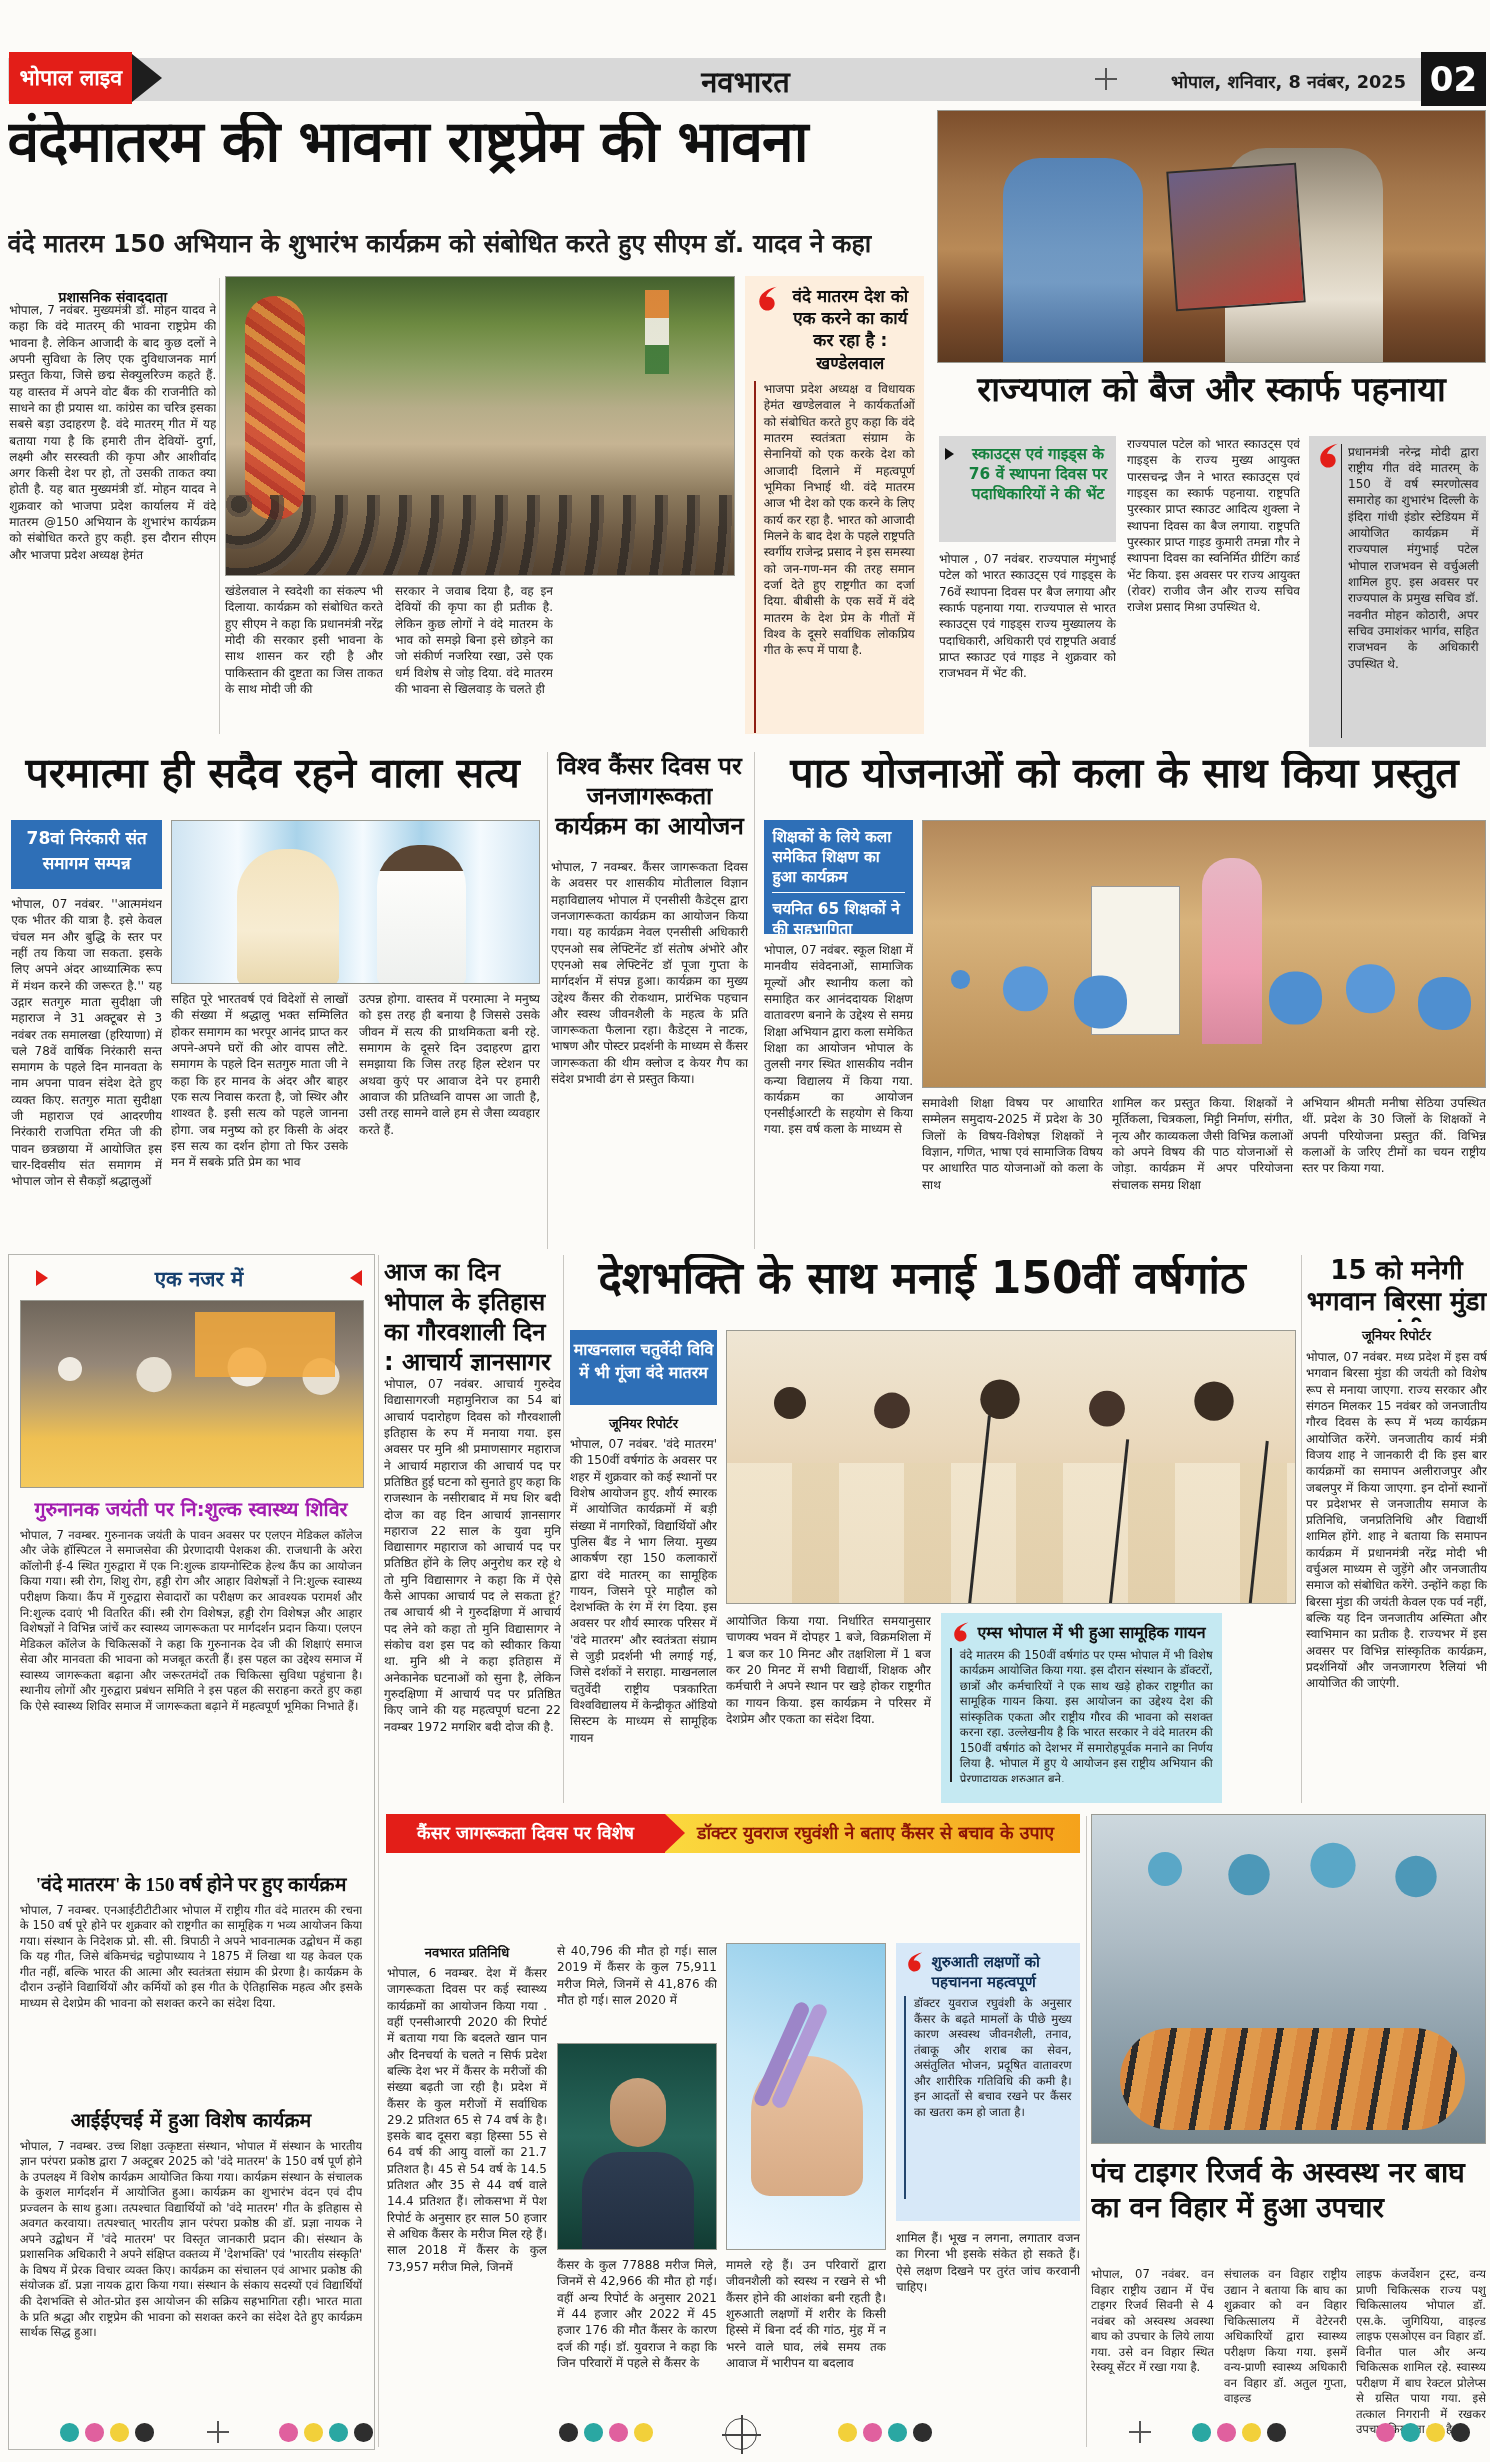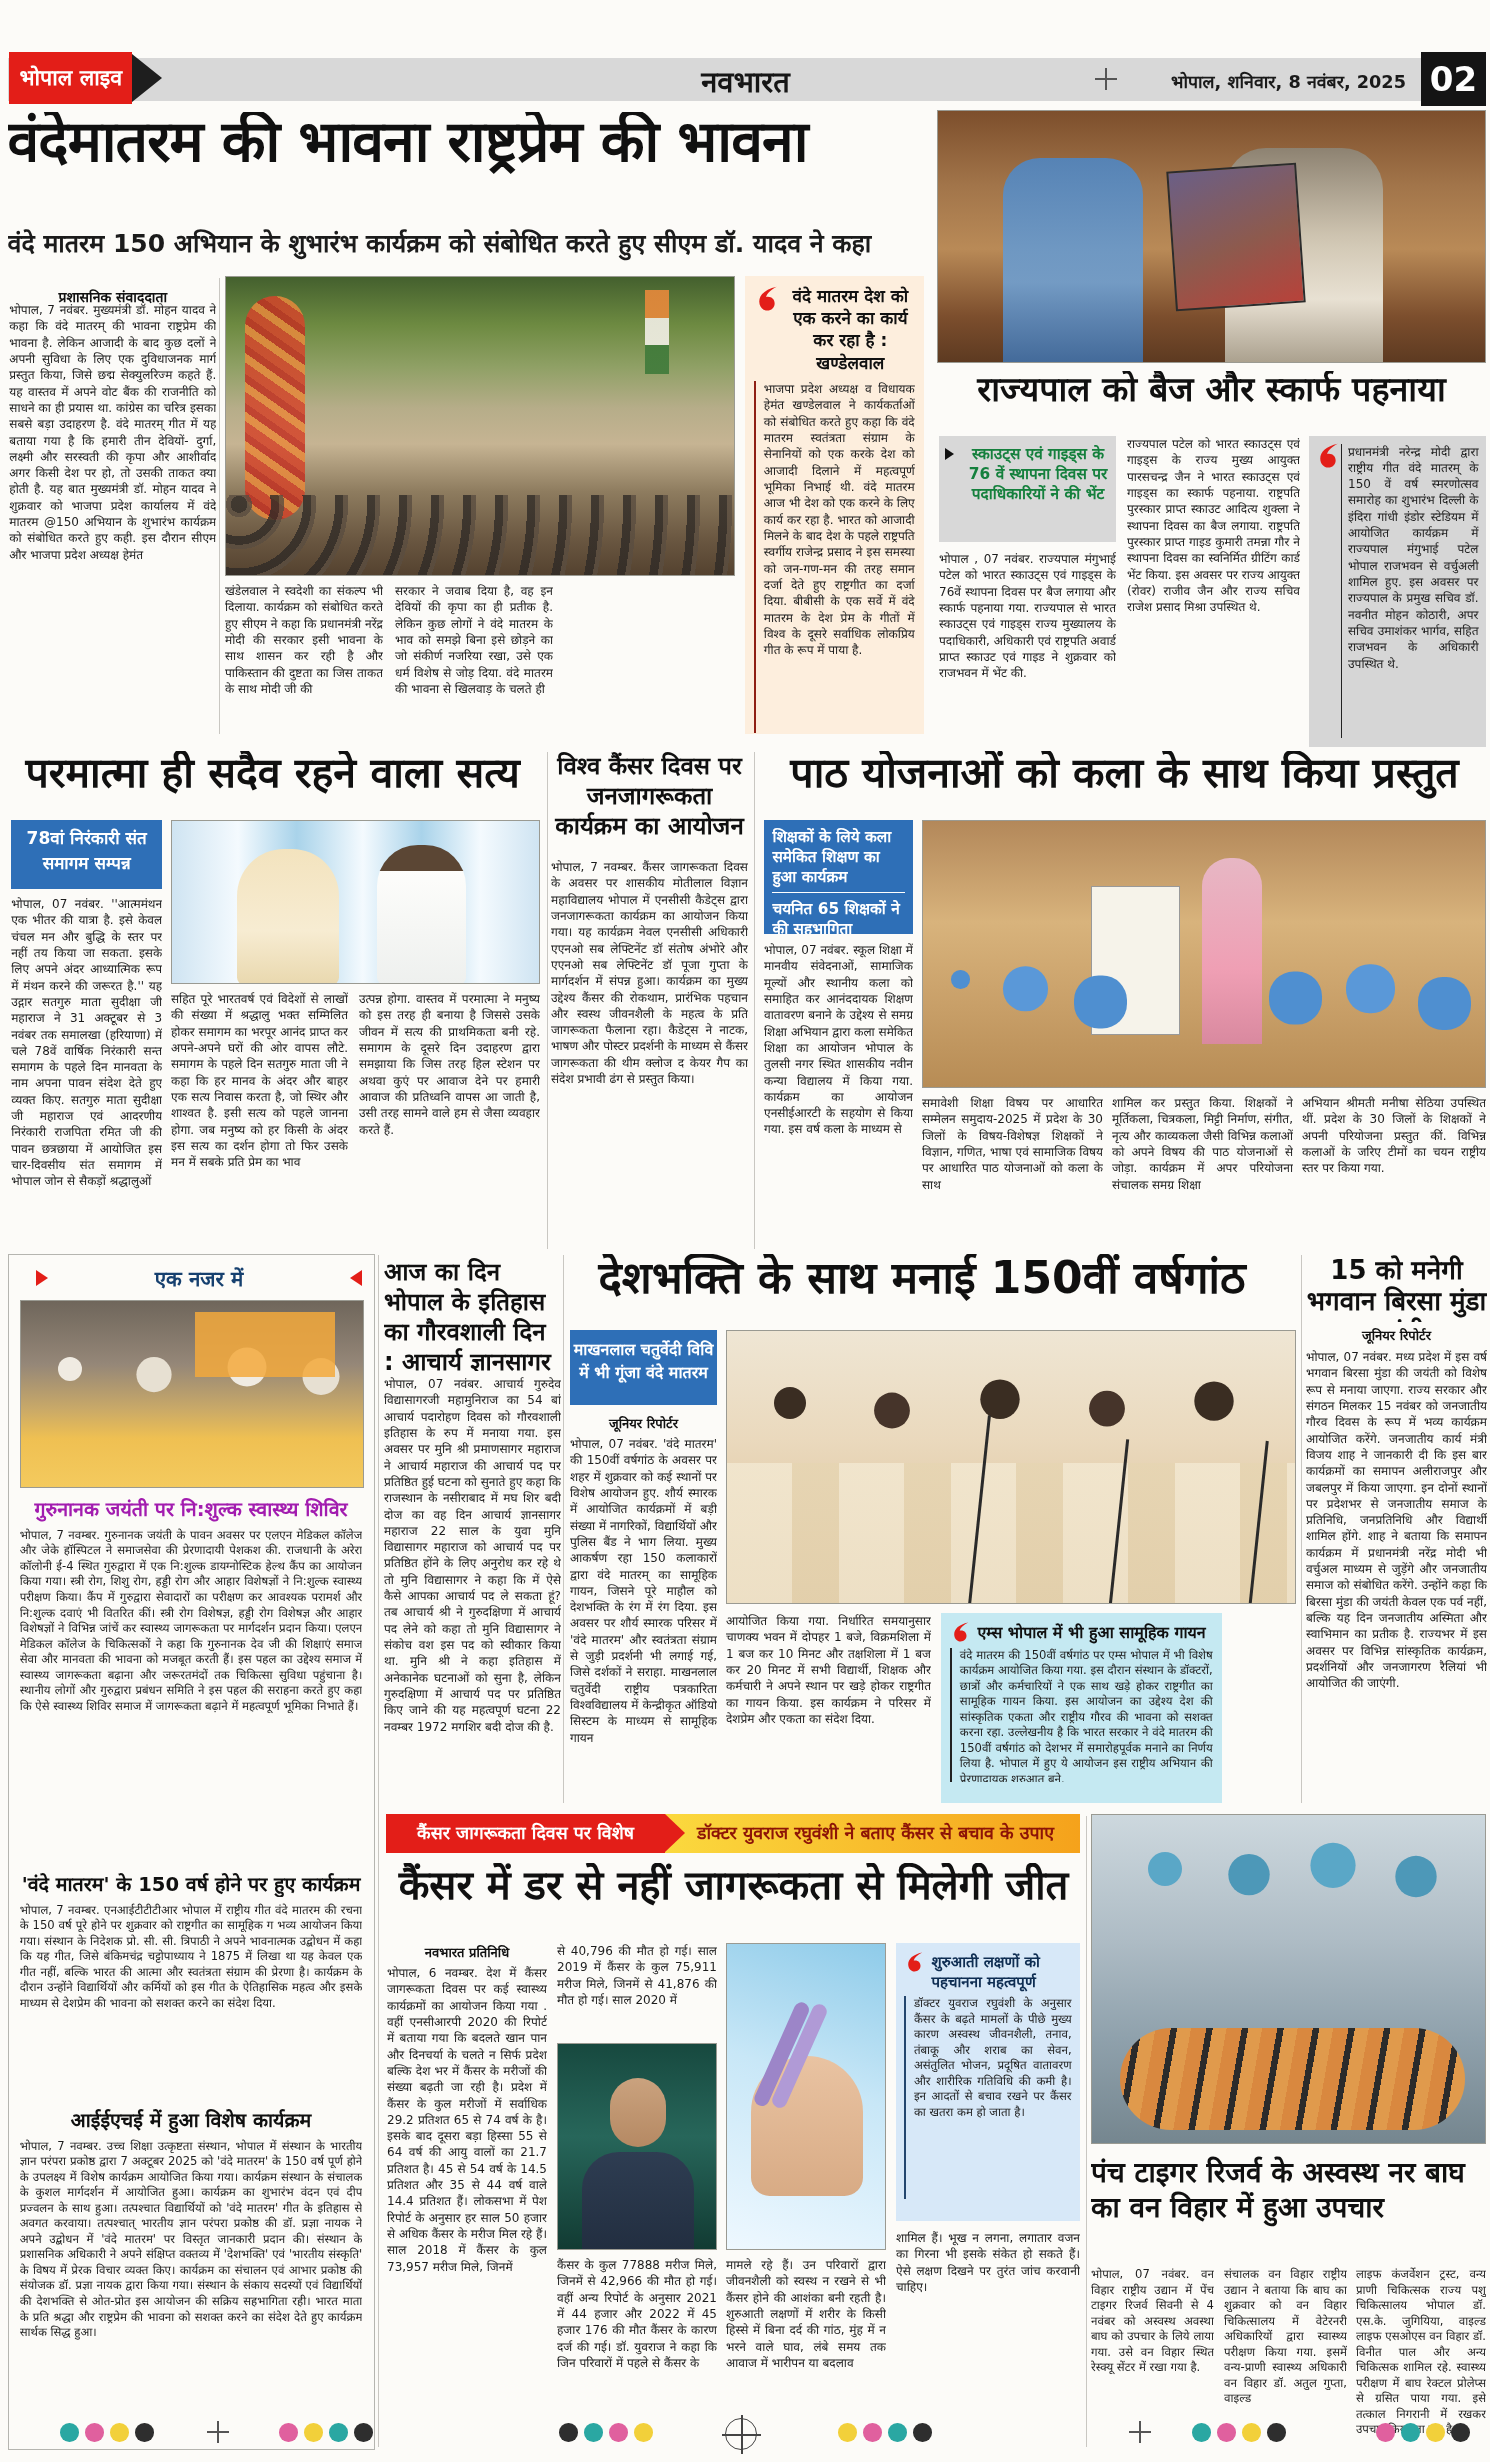--- a/index.html
+++ b/index.html
@@ -125,21 +125,21 @@
       <span class="tri-r"></span>
       <span style="font-weight:800;font-size:20.5px;color:#16406f;">एक नजर में</span>
       <span class="tri-l"></span>
     </div>
     <div class="photo" style="position:relative;width:100%;height:186px;margin:7.5px 0;background:linear-gradient(180deg,#6f665b 0%,#958778 34%,#c9a968 58%,#efc052 74%,#f4ca5e 100%);">
       <div class="abs" style="left:37px;top:56px;width:24px;height:24px;border-radius:50%;background:#f0ebe2;box-shadow:84px 5.6px 0 5.6px #e7e0d2,177px -1.9px 0 7.5px #f0ebe2,251px 7.5px 0 6.5px #e7e0d2;"></div>
       <div class="abs" style="right:28px;top:11.2px;width:140px;height:65px;background:#f3a93c;opacity:.85;"></div>
     </div>
     <div style="font-weight:800;font-size:19.6px;text-align:center;color:#a21caf;white-space:nowrap;overflow:hidden;">गुरुनानक जयंती पर नि:शुल्क स्वास्थ्य शिविर</div>
     <div class="jt-s" style="height:333px;margin-top:5.6px;">भोपाल, 7 नवम्बर. गुरुनानक जयंती के पावन अवसर पर एलएन मेडिकल कॉलेज और जेके हॉस्पिटल ने समाजसेवा की प्रेरणादायी पेशकश की. राजधानी के अरेरा कॉलोनी ई-4 स्थित गुरुद्वारा में एक नि:शुल्क डायग्नोस्टिक हेल्थ कैंप का आयोजन किया गया। स्त्री रोग, शिशु रोग, हड्डी रोग और आहार विशेषज्ञों ने नि:शुल्क स्वास्थ्य परीक्षण किया। कैंप में गुरुद्वारा सेवादारों का परीक्षण कर आवश्यक परामर्श और नि:शुल्क दवाएं भी वितरित कीं। स्त्री रोग विशेषज्ञ, हड्डी रोग विशेषज्ञ और आहार विशेषज्ञों ने विभिन्न जांचें कर स्वास्थ्य जागरूकता पर मार्गदर्शन प्रदान किया। एलएन मेडिकल कॉलेज के चिकित्सकों ने कहा कि गुरुनानक देव जी की शिक्षाएं समाज सेवा और मानवता की भावना को मजबूत करती हैं। इस पहल का उद्देश्य समाज में स्वास्थ्य जागरूकता बढ़ाना और जरूरतमंदों तक चिकित्सा सुविधा पहुंचाना है। स्थानीय लोगों और गुरुद्वारा प्रबंधन समिति ने इस पहल की सराहना करते हुए कहा कि ऐसे स्वास्थ्य शिविर समाज में जागरूकता बढ़ाने में महत्वपूर्ण भूमिका निभाते हैं।</div>
-    <div style="font-weight:800;font-size:19.6px;text-align:center;color:#101010;white-space:nowrap;overflow:hidden;margin-top:9.3px;">'वंदे मातरम' के 150 वर्ष होने पर हुए कार्यक्रम</div>
+    <div style="font-weight:800;font-size:19.6px;text-align:center;color:#101010;white-space:nowrap;overflow:hidden;margin-top:9.3px;font-family:Liberation Serif, serif;">'वंदे मातरम' के 150 वर्ष होने पर हुए कार्यक्रम</div>
     <div class="jt-s" style="height:194px;margin-top:5.6px;">भोपाल, 7 नवम्बर. एनआईटीटीटीआर भोपाल में राष्ट्रीय गीत वंदे मातरम की रचना के 150 वर्ष पूरे होने पर शुक्रवार को राष्ट्रगीत का सामूहिक ग भव्य आयोजन किया गया। संस्थान के निदेशक प्रो. सी. सी. त्रिपाठी ने अपने भावनात्मक उद्बोधन में कहा कि यह गीत, जिसे बंकिमचंद्र चट्टोपाध्याय ने 1875 में लिखा था यह केवल एक गीत नहीं, बल्कि भारत की आत्मा और स्वतंत्रता संग्राम की प्रेरणा है। कार्यक्रम के दौरान उन्होंने विद्यार्थियों और कर्मियों को इस गीत के ऐतिहासिक महत्व और इसके माध्यम से देशप्रेम की भावना को सशक्त करने का संदेश दिया.</div>
     <div style="font-weight:800;font-size:19.6px;text-align:center;color:#101010;white-space:nowrap;overflow:hidden;margin-top:9.3px;">आईईएचई में हुआ विशेष कार्यक्रम</div>
     <div class="jt-s" style="height:356px;margin-top:5.6px;">भोपाल, 7 नवम्बर. उच्च शिक्षा उत्कृष्टता संस्थान, भोपाल में संस्थान के भारतीय ज्ञान परंपरा प्रकोष्ठ द्वारा 7 अक्टूबर 2025 को 'वंदे मातरम' के 150 वर्ष पूर्ण होने के उपलक्ष्य में विशेष कार्यक्रम आयोजित किया गया। कार्यक्रम संस्थान के संचालक के कुशल मार्गदर्शन में आयोजित हुआ। कार्यक्रम का शुभारंभ वंदन एवं दीप प्रज्वलन के साथ हुआ। तत्पश्चात विद्यार्थियों को 'वंदे मातरम' गीत के इतिहास से अवगत करवाया। तत्पश्चात् भारतीय ज्ञान परंपरा प्रकोष्ठ की डॉ. प्रज्ञा नायक ने अपने उद्बोधन में 'वंदे मातरम' पर विस्तृत जानकारी प्रदान की। संस्थान के प्रशासनिक अधिकारी ने अपने संक्षिप्त वक्तव्य में 'देशभक्ति' एवं 'भारतीय संस्कृति' के विषय में प्रेरक विचार व्यक्त किए। कार्यक्रम का संचालन एवं आभार प्रकोष्ठ की संयोजक डॉ. प्रज्ञा नायक द्वारा किया गया। संस्थान के संकाय सदस्यों एवं विद्यार्थियों की देशभक्ति से ओत-प्रोत इस आयोजन की सक्रिय सहभागिता रही। भारत माता के प्रति श्रद्धा और राष्ट्रप्रेम की भावना को सशक्त करने का संदेश देते हुए कार्यक्रम सार्थक सिद्ध हुआ।</div>
   </div>
 
   <div class="abs hl" style="left:384px;top:1257px;width:177px;height:114px;font-size:24px;line-height:1.25;">आज का दिन भोपाल के इतिहास का गौरवशाली दिन : आचार्य ज्ञानसागर</div>
   <div class="abs jt" style="left:384px;top:1376px;width:177px;height:427px;">भोपाल, 07 नवंबर. आचार्य गुरुदेव विद्यासागरजी महामुनिराज का 54 बां आचार्य पदारोहण दिवस को गौरवशाली इतिहास के रुप में मनाया गया. इस अवसर पर मुनि श्री प्रमाणसागर महाराज ने आचार्य महाराज की आचार्य पद पर प्रतिष्ठित हुई घटना को सुनाते हुए कहा कि राजस्थान के नसीराबाद में मघ शिर बदी दोज का वह दिन आचार्य ज्ञानसागर महाराज 22 साल के युवा मुनि विद्यासागर महाराज को आचार्य पद पर प्रतिष्ठित होंने के लिए अनुरोध कर रहे थे तो मुनि विद्यासागर ने कहा कि में ऐसे कैसे आपका आचार्य पद ले सकता हूं? तब आचार्य श्री ने गुरुदक्षिणा में आचार्य पद लेने को कहा तो मुनि विद्यासागर ने संकोच वश इस पद को स्वीकार किया था. मुनि श्री ने कहा इतिहास में अनेकानेक घटनाओं को सुना है, लेकिन गुरुदक्षिणा में आचार्य पद पर प्रतिष्ठित किए जाने की यह महत्वपूर्ण घटना 22 नवम्बर 1972 मगशिर बदी दोज की है.</div>
 
   <div class="abs hl" style="left:566px;top:1254px;width:712px;height:63px;font-size:44px;text-align:center;line-height:1.1;">देशभक्ति के साथ मनाई 150वीं वर्षगांठ</div>
   <div class="abs kicker-blue" style="left:570px;top:1330px;width:147px;height:75px;font-size:16px;line-height:1.45;padding-top:7.5px;">माखनलाल चतुर्वेदी विवि में भी गूंजा वंदे मातरम</div>
@@ -161,21 +161,20 @@
     <div class="jt-s quote-body" style="margin-top:4.7px;height:134px;border-left-color:#222;">वंदे मातरम की 150वीं वर्षगांठ पर एम्स भोपाल में भी विशेष कार्यक्रम आयोजित किया गया. इस दौरान संस्थान के डॉक्टरों, छात्रों और कर्मचारियों ने एक साथ खड़े होकर राष्ट्रगीत का सामूहिक गायन किया. इस आयोजन का उद्देश्य देश की सांस्कृतिक एकता और राष्ट्रीय गौरव की भावना को सशक्त करना रहा. उल्लेखनीय है कि भारत सरकार ने वंदे मातरम की 150वीं वर्षगांठ को देशभर में समारोहपूर्वक मनाने का निर्णय लिया है. भोपाल में हुए ये आयोजन इस राष्ट्रीय अभियान की प्रेरणादायक शुरुआत बने.</div>
   </div>
 
   <div class="abs hl" style="left:1306px;top:1255px;width:181px;height:67px;font-size:26px;text-align:center;line-height:1.2;">15 को मनेगी भगवान बिरसा मुंडा जयंती</div>
   <div class="abs byline" style="left:1306px;top:1326px;width:181px;height:20.5px;font-size:13px;">जूनियर रिपोर्टर</div>
   <div class="abs jt" style="left:1306px;top:1349px;width:181px;height:454px;">भोपाल, 07 नवंबर. मध्य प्रदेश में इस वर्ष भगवान बिरसा मुंडा की जयंती को विशेष रूप से मनाया जाएगा. राज्य सरकार और संगठन मिलकर 15 नवंबर को जनजातीय गौरव दिवस के रूप में भव्य कार्यक्रम आयोजित करेंगे. जनजातीय कार्य मंत्री विजय शाह ने जानकारी दी कि इस बार कार्यक्रमों का समापन अलीराजपुर और जबलपुर में किया जाएगा. इन दोनों स्थानों पर प्रदेशभर से जनजातीय समाज के प्रतिनिधि, जनप्रतिनिधि और विद्यार्थी शामिल होंगे. शाह ने बताया कि समापन कार्यक्रम में प्रधानमंत्री नरेंद्र मोदी भी वर्चुअल माध्यम से जुड़ेंगे और जनजातीय समाज को संबोधित करेंगे. उन्होंने कहा कि बिरसा मुंडा की जयंती केवल एक पर्व नहीं, बल्कि यह दिन जनजातीय अस्मिता और स्वाभिमान का प्रतीक है. राज्यभर में इस अवसर पर विभिन्न सांस्कृतिक कार्यक्रम, प्रदर्शनियों और जनजागरण रैलियां भी आयोजित की जाएंगी.</div>
 
   <div class="abs" style="left:386px;top:1814px;width:279px;height:39px;background:#e31e18;color:#fff;font-weight:800;font-size:17.7px;text-align:center;line-height:39px;overflow:hidden;">कैंसर जागरूकता दिवस पर विशेष</div>
   <div class="abs" style="left:665px;top:1814px;width:415px;height:39px;background:linear-gradient(90deg,#fbd93e,#f5a21b);color:#8d1407;font-weight:800;font-size:17.7px;line-height:39px;padding-left:32px;overflow:hidden;">डॉक्टर युवराज रघुवंशी ने बताए कैंसर से बचाव के उपाए</div>
   <div class="abs" style="left:665px;top:1814px;width:0;height:0;border-top:19.6px solid transparent;border-bottom:19.6px solid transparent;border-left:20.5px solid #e31e18;"></div>
-  <div class="abs hl" style="left:386px;top:1863px;width:695px;height:67px;font-size:40px;text-align:center;line-height:1.1;">कैंसर में डर से नहीं जागरूकता से मिलेगी जीत</div>
   <div class="abs byline" style="left:387px;top:1943px;width:160px;height:20.5px;font-size:13px;">नवभारत प्रतिनिधि</div>
   <div class="abs jt" style="left:387px;top:1965px;width:160px;height:482px;">भोपाल, 6 नवम्बर. देश में कैंसर जागरूकता दिवस पर कई स्वास्थ्य कार्यक्रमों का आयोजन किया गया . वहीं एनसीआरपी 2020 की रिपोर्ट में बताया गया कि बदलते खान पान और दिनचर्या के चलते न सिर्फ प्रदेश बल्कि देश भर में कैंसर के मरीजों की संख्या बढ़ती जा रही है। प्रदेश में कैंसर के कुल मरीजों में सर्वाधिक 29.2 प्रतिशत 65 से 74 वर्ष के है। इसके बाद दूसरा बड़ा हिस्सा 55 से 64 वर्ष की आयु वालों का 21.7 प्रतिशत है। 45 से 54 वर्ष के 14.5 प्रतिशत और 35 से 44 वर्ष वाले 14.4 प्रतिशत हैं। लोकसभा में पेश रिपोर्ट के अनुसार हर साल 50 हजार से अधिक कैंसर के मरीज मिल रहे हैं। साल 2018 में कैंसर के कुल 73,957 मरीज मिले, जिनमें</div>
   <div class="abs jt" style="left:557px;top:1943px;width:160px;height:95px;">से 40,796 की मौत हो गई। साल 2019 में कैंसर के कुल 75,911 मरीज मिले, जिनमें से 41,876 की मौत हो गई। साल 2020 में</div>
   <div class="abs photo" style="left:557px;top:2043px;width:160px;height:207px;background:linear-gradient(180deg,#17493f 0%,#27665a 45%,#123b33 100%);">
     <div class="abs" style="left:52px;top:34px;width:56px;height:69px;border-radius:28px;background:linear-gradient(180deg,#caa27e,#b58963);"></div>
     <div class="abs" style="left:24px;top:108px;width:112px;height:99px;border-radius:37px 37px 0 0;background:linear-gradient(180deg,#2e3d52,#222e40);"></div>
   </div>
   <div class="abs jt" style="left:557px;top:2257px;width:160px;height:190px;">कैंसर के कुल 77888 मरीज मिले, जिनमें से 42,966 की मौत हो गई। वहीं अन्य रिपोर्ट के अनुसार 2021 में 44 हजार और 2022 में 45 हजार 176 की मौत कैंसर के कारण दर्ज की गई। डॉ. युवराज ने कहा कि जिन परिवारों में पहले से कैंसर के</div>
   <div class="abs photo" style="left:726px;top:1943px;width:160px;height:307px;background:linear-gradient(200deg,#8ecbe9 0%,#c8e7f7 45%,#eef8ff 100%);">
     <div class="abs" style="left:24px;top:112px;width:112px;height:140px;border-radius:56px 56px 18.6px 18.6px;background:linear-gradient(180deg,#e9c3a2,#d8ab85);"></div>

